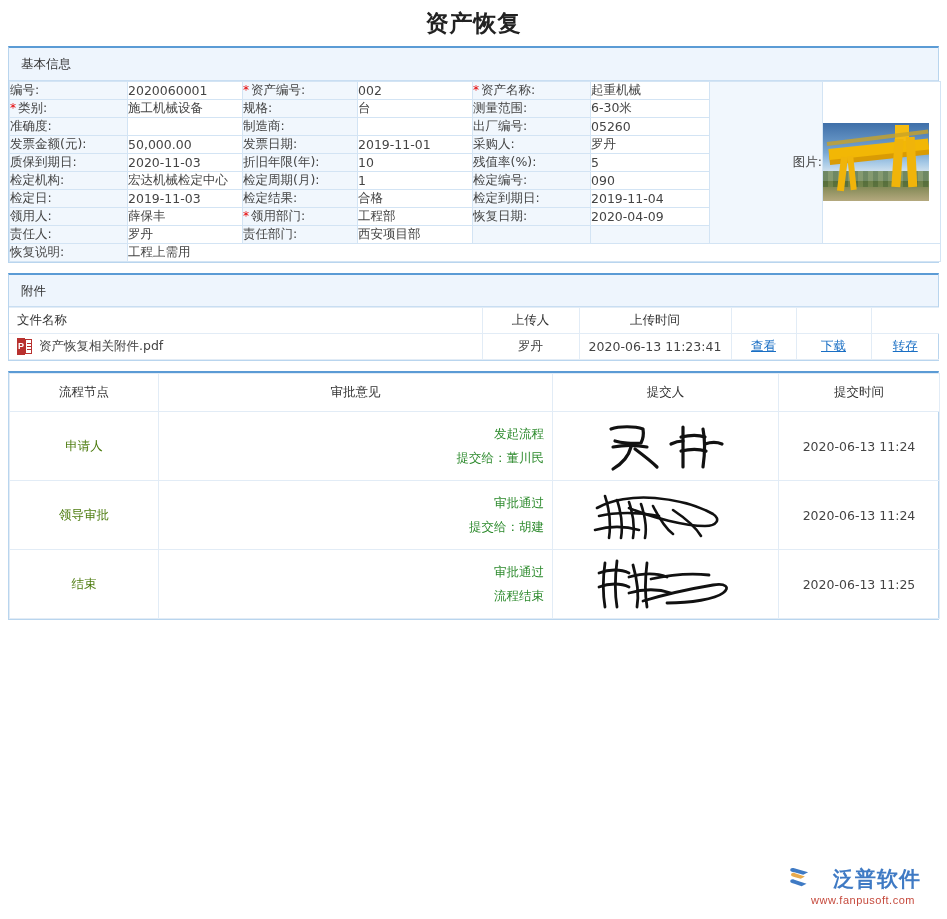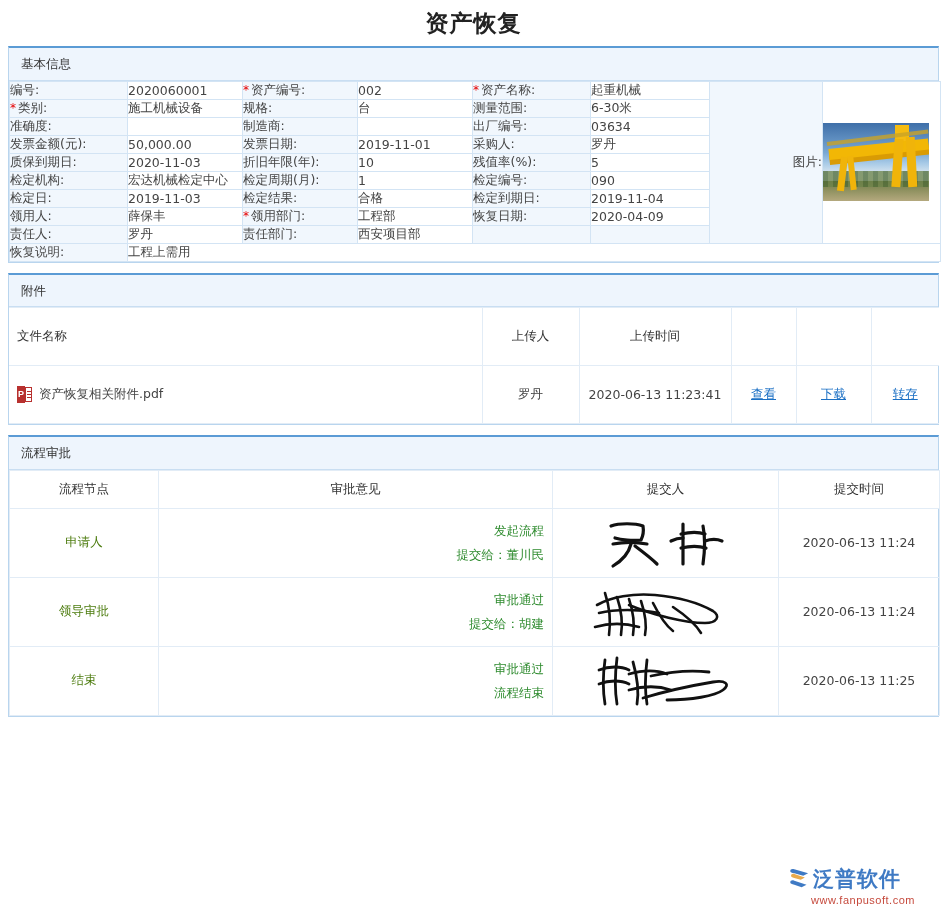--- a/index.html
+++ b/index.html
@@ -105,21 +105,21 @@
   .ground { position: absolute; left: 0; bottom: 0; width: 100%; height: 20px;
             background: linear-gradient(#6f7a4a 0%, #8a8e5c 40%, #b4a97e 100%); }
   .trees { position: absolute; left: 0; bottom: 14px; width: 100%; height: 16px;
            background: repeating-linear-gradient(90deg, #4e6b36 0 5px, #6c8348 5px 10px); opacity: .75; }
 
   
   table.att { width: 100%; border-collapse: collapse; table-layout: fixed; }
   table.att td, table.att th {
     border: 1px solid #e2ecf6;
     border-left: none; border-right: none;
-    font-size: 12.5px; padding: 20px 8px; color: #444;
+    font-size: 12.5px; padding: 4px 8px; color: #444;
   }
   table.att th { font-weight: normal; color: #333; background: #ffffff; }
   table.att th.left, table.att td.left { text-align: left; }
   table.att th.center, table.att td.center { text-align: center; }
   .vline { border-left: 1px solid #e2ecf6 !important; }
   .filecell { display: flex; align-items: center; gap: 7px; }
   .pdf-icon {
     width: 15px; height: 17px; flex: 0 0 auto;
     position: relative; display: inline-block;
   }
@@ -153,21 +153,21 @@
 
   .sig { height: 64px; display: flex; align-items: center; justify-content: center; }
   .sig svg { display: block; }
 
   .watermark {
     position: absolute; right: 8px; bottom: 6px;
     width: 152px; height: 48px;
     pointer-events: none;
     opacity: .92;
   }
-  .wm-top { display: flex; align-items: center; gap: 0; }
+  .wm-top { display: flex; gap: 20px; }
   .wm-logo { width: 26px; height: 26px; }
   .wm-text {
     font-size: 21px; font-weight: bold; color: #2f6fbf;
     font-family: "DejaVu Sans", "Liberation Sans", sans-serif;
     letter-spacing: 1px;
   }
   .wm-url {
     font-size: 11px; color: #c0392b; text-align: center;
     font-family: "Liberation Sans", sans-serif; letter-spacing: .5px; margin-top: 1px;
   }
@@ -225,21 +225,21 @@
           <td class="lbl"><span>测量范围:</span></td>
           <td class="val">6-30米</td>
         </tr>
 
         <tr>
           <td class="lbl"><span>准确度:</span></td>
           <td class="val"></td>
           <td class="lbl"><span>制造商:</span></td>
           <td class="val"></td>
           <td class="lbl"><span>出厂编号:</span></td>
-          <td class="val">03634</td>
+          <td class="val">05260</td>
         </tr>
 
         <tr>
           <td class="lbl"><span>发票金额(元):</span></td>
           <td class="val">50,000.00</td>
           <td class="lbl"><span>发票日期:</span></td>
           <td class="val">2019-11-01</td>
           <td class="lbl"><span>采购人:</span></td>
           <td class="val">罗丹</td>
         </tr>
@@ -333,21 +333,20 @@
           <td class="center vline">2020-06-13 11:23:41</td>
           <td class="center vline"><a class="lnk">查看</a></td>
           <td class="center vline"><a class="lnk">下载</a></td>
           <td class="center vline"><a class="lnk">转存</a></td>
         </tr>
       </tbody>
     </table>
   </div>
 
   <div class="panel">
-    <div class="panel-header">流程审批</div>
     <table class="flow">
       <colgroup>
         <col style="width:149px">
           <col style="width:394px">
         <col style="width:226px">
           <col style="width:161px">
       </colgroup>
       <thead>
         <tr>
           <th>流程节点</th>

